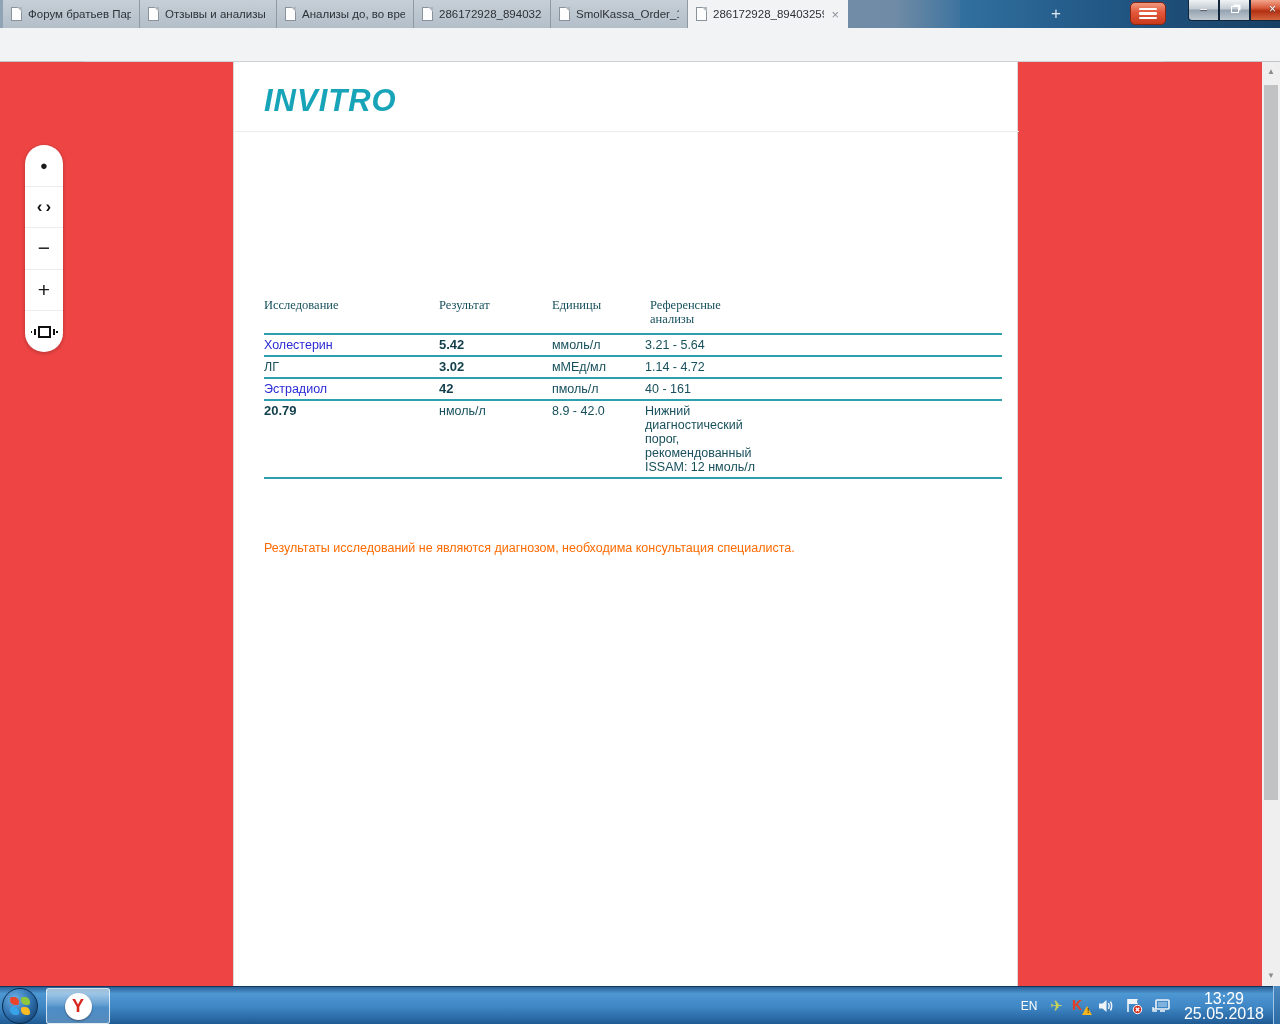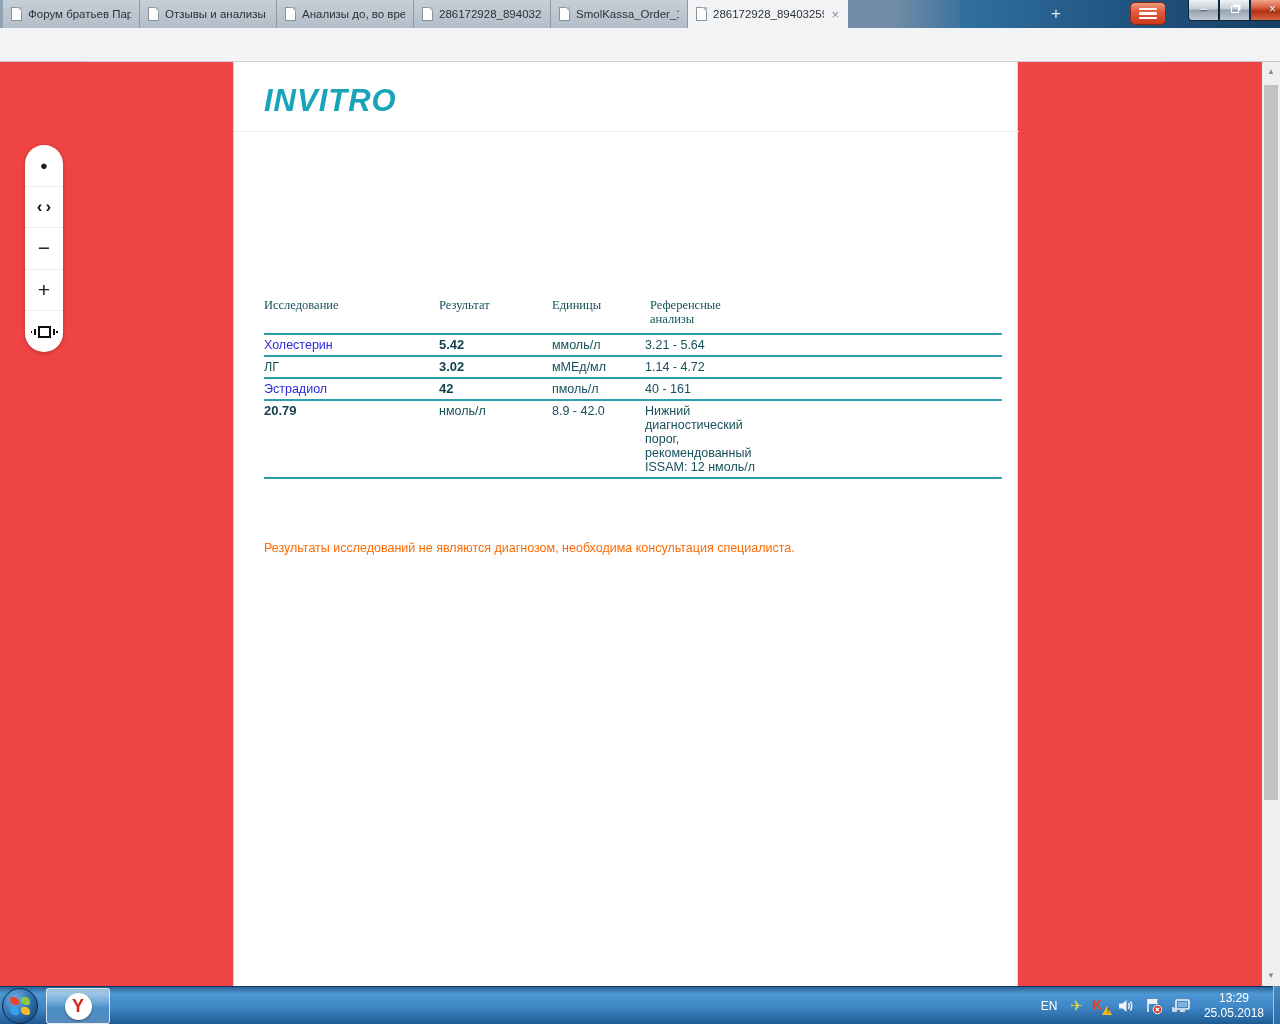--- a/index.html
+++ b/index.html
@@ -121,21 +121,21 @@
   .tray-lang { color:#fff; font-size:12px; padding:0 4px; cursor:pointer; }
   .tray-ico { color:#e8eef2; cursor:pointer; display:flex; align-items:center; }
   .plane { color:#ccd455; font-size:15px; }
   .kasp { position:relative; width:17px; height:16px; }
   .kasp .kletter { position:absolute; left:0; top:-1px; color:#e23b2e; font-weight:bold; font-size:14px;
                    text-shadow:0 0 1px #7aa855; }
   .kasp .warn { position:absolute; right:-3px; bottom:-1px; width:0; height:0;
                 border-left:5px solid transparent; border-right:5px solid transparent;
                 border-bottom:9px solid #f6b71e; }
   .kasp .warn-mark { position:absolute; right:-0.5px; bottom:0; font-size:7px; color:#4a3000; font-weight:bold; z-index:2; }
-  .clock { color:#fff; font-size:12px; text-align:center; line-height:15px; padding:0 8px 0 4px; cursor:default; }
+  .clock { color:#fff; font-size:16px; text-align:center; line-height:15px; padding:0 8px 0 4px; cursor:default; }
   .show-desktop { position:absolute; right:0; top:986px; width:7px; height:38px;
                   border-left:1px solid #9fc6e8; background:linear-gradient(180deg,#4a88bf,#2d6ba5); cursor:pointer; }
 </style>
 </head>
 <body>
 
 <div class="tabbar">
   <div class="tabbar-right-blue"></div>
   <div class="tabs">
     <div class="tab">

